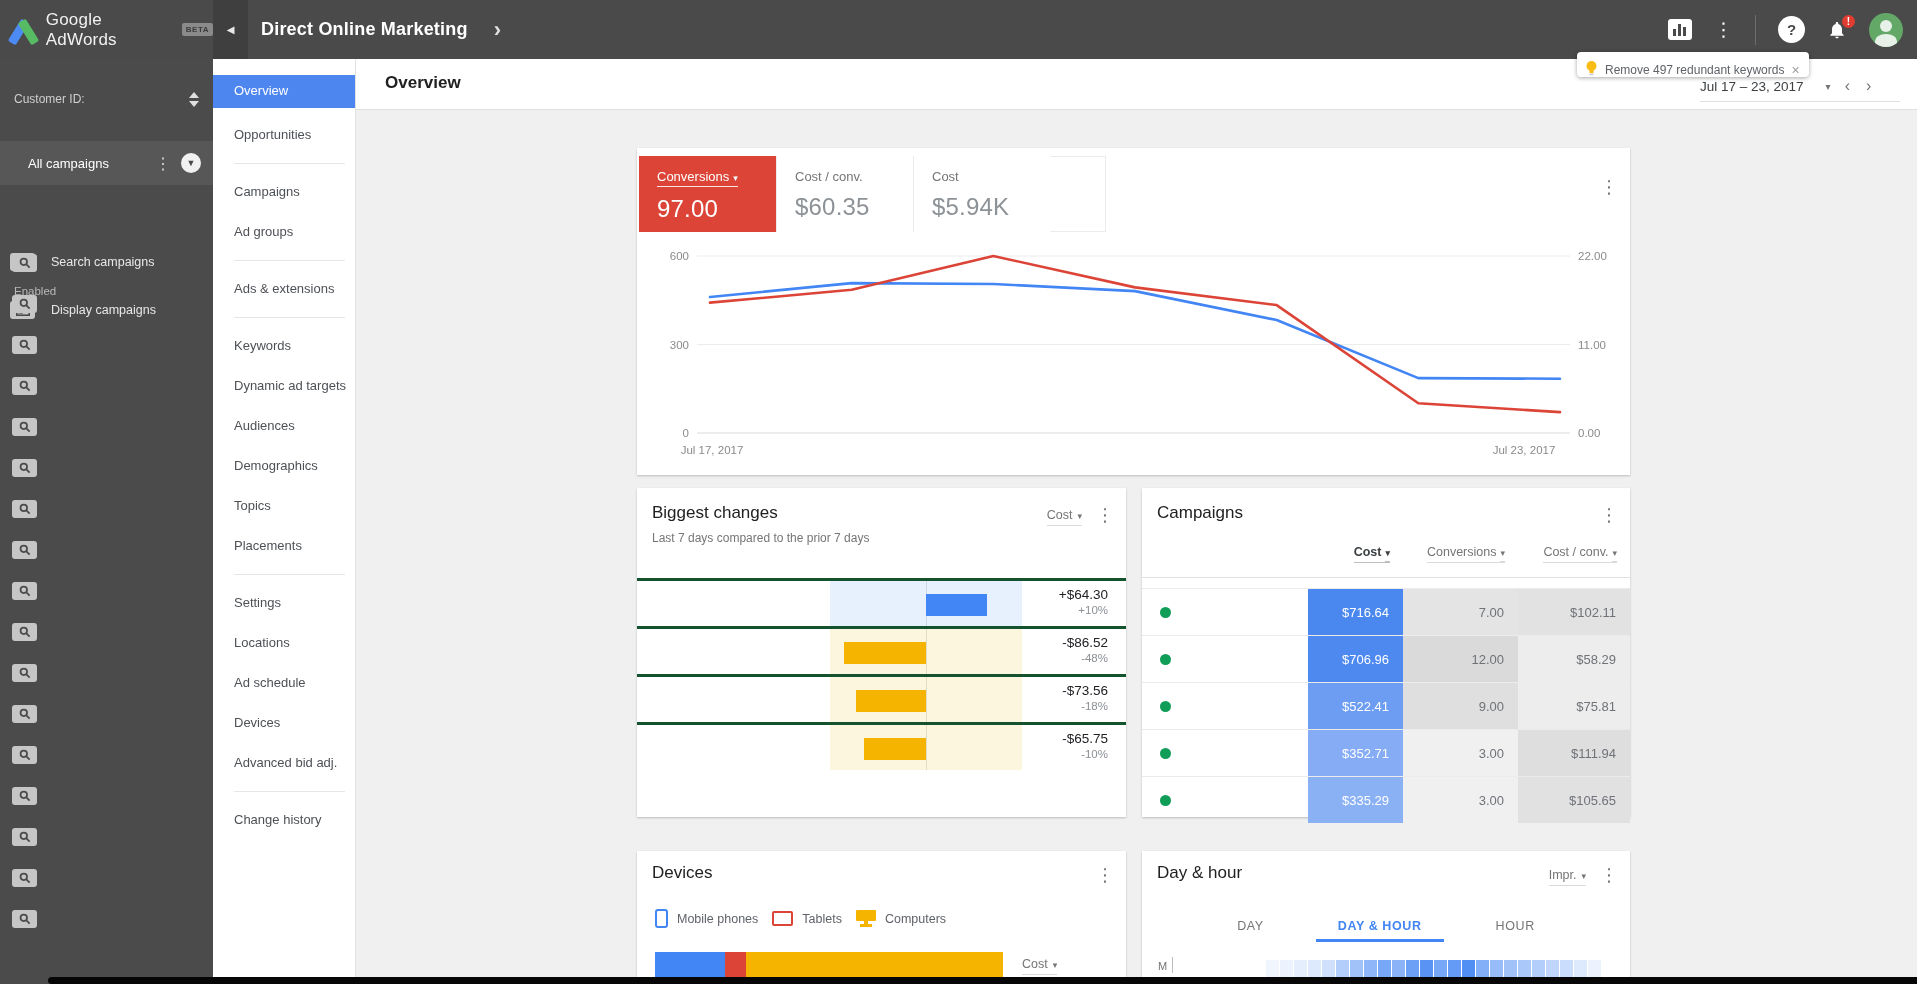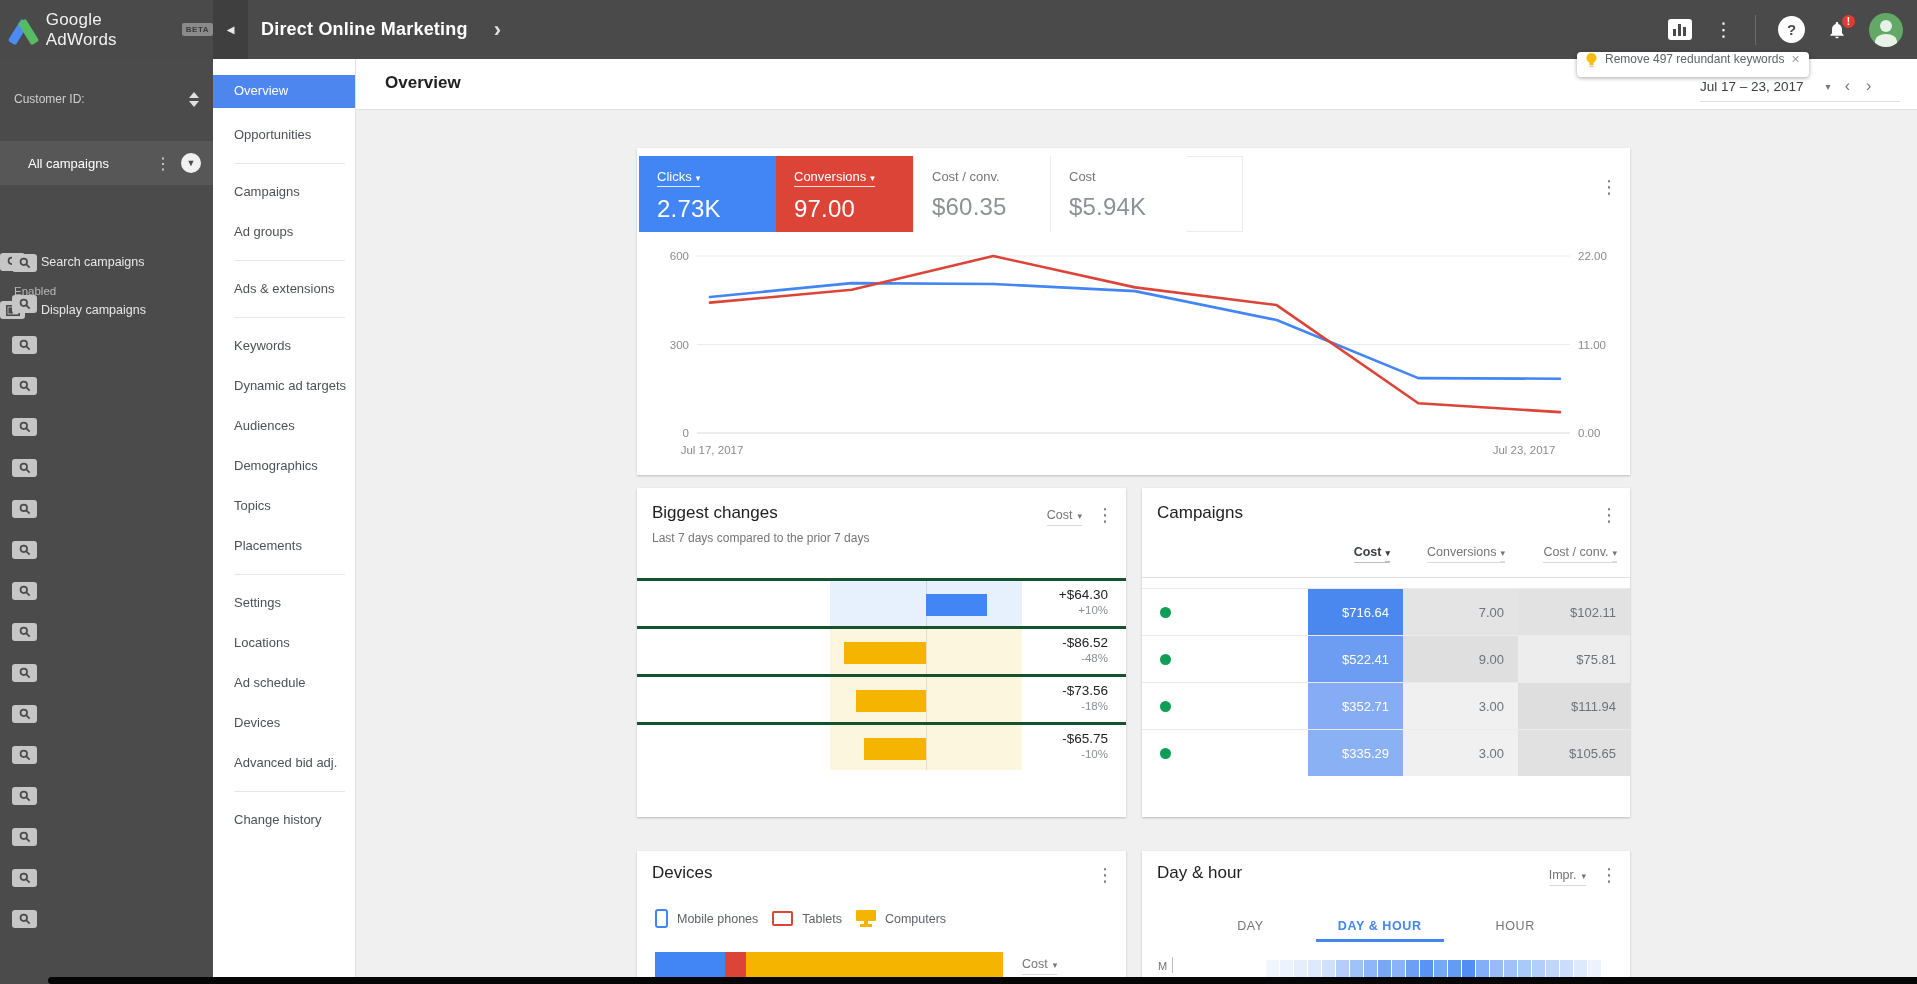--- a/index.html
+++ b/index.html
@@ -29,34 +29,34 @@
   .tb-sep { width:1px; height:30px; background:#6d6d6d; }
   .help-circle { width:27px; height:27px; border-radius:50%; background:#fff; color:#4a4a4a; font-weight:bold; font-size:15px; display:flex; align-items:center; justify-content:center; }
   .bell-wrap { position:relative; }
   .bell { width:20px; height:20px; }
   .bell-badge { position:absolute; top:-7px; right:-10px; width:17px; height:17px; background:#e03c31; border-radius:50%; color:#fff; font-size:10px; font-weight:bold; display:flex; align-items:center; justify-content:center; border:2px solid #4a4a4a; }
   .avatar { width:34px; height:34px; border-radius:50%; background:#63a867; position:relative; overflow:hidden; }
   .avatar .head { position:absolute; left:11px; top:7px; width:12px; height:12px; background:#e7f1e7; border-radius:50%; }
   .avatar .body { position:absolute; left:6px; top:21px; width:22px; height:14px; background:#e7f1e7; border-radius:50% 50% 0 0; }
 
   
-  .chip { position:absolute; left:1577px; top:52px; height:25px; background:#fff; border-radius:4px; box-shadow:0 1px 4px rgba(0,0,0,.35); display:flex; align-items:flex-start; padding:0 9px 0 8px; gap:7px; z-index:40; }
+  .chip { position:absolute; left:1577px; top:52px; height:25px; background:#fff; border-radius:4px; box-shadow:0 1px 4px rgba(0,0,0,.35); display:flex; align-items:flex-end; padding:0 9px 0 8px; gap:7px; z-index:40; }
   .chip-text { font-size:12px; color:#5f6368; white-space:nowrap; }
   .chip-close { font-size:14px; color:#9e9e9e; cursor:pointer; line-height:1; }
 
   
   .sidebar { position:absolute; left:0; top:59px; width:213px; height:925px; background:#4b4b4b; z-index:10; }
   .cust-row { position:absolute; left:0; top:20px; width:213px; height:40px; display:flex; align-items:center; padding:0 14px; color:#cfcfcf; font-size:12px; }
   .unfold { margin-left:auto; display:flex; flex-direction:column; gap:3px; cursor:pointer; }
   .unfold .t-up   { width:0; height:0; border-left:5px solid transparent; border-right:5px solid transparent; border-bottom:6px solid #e0e0e0; }
   .unfold .t-down { width:0; height:0; border-left:5px solid transparent; border-right:5px solid transparent; border-top:6px solid #e0e0e0; }
   .allcamp-row { position:absolute; left:0; top:82px; width:213px; height:44px; background:#575757; display:flex; align-items:center; padding:0 12px 0 28px; color:#fff; font-size:13px; }
   .allcamp-more { margin-left:auto; color:#d8d8d8; font-size:16px; cursor:pointer; padding:0 10px; }
   .allcamp-circle { width:20px; height:20px; background:#f1f1f1; border-radius:50%; display:flex; align-items:center; justify-content:center; color:#4a4a4a; font-size:9px; cursor:pointer; }
-  .camp-type { position:absolute; left:0; width:213px; height:34px; display:flex; align-items:center; padding-left:0; gap:16px; color:#e8e8e8; font-size:12.5px; cursor:pointer; }
+  .camp-type { position:absolute; left:0; width:213px; height:34px; display:flex; align-items:center; padding-left:10px; gap:16px; color:#e8e8e8; font-size:12.5px; cursor:pointer; }
   .badge { width:25px; height:18px; background:#c6c6c6; border-radius:3px; display:flex; align-items:center; justify-content:center; flex:none; }
   .enabled-label { position:absolute; left:14px; top:226px; color:#b9b9b9; font-size:11.5px; }
   .enabled-list .badge { position:absolute; left:12px; }
 
   
   .subnav { position:absolute; left:213px; top:59px; width:143px; height:925px; background:#fff; border-right:1px solid #e2e2e2; z-index:9; padding-top:16px; }
   .subnav-item { min-height:40px; display:flex; align-items:center; padding:0 8px 0 21px; font-size:13px; color:#4d5156; cursor:pointer; line-height:1.25; }
   .subnav-item.active { background:#4e86f0; color:#fff; min-height:33px; margin-bottom:7px; }
   .subnav-div { height:1px; background:#e6e6e6; margin:8px 10px 8px 21px; }
 
@@ -380,21 +380,20 @@
         <span class="date-nav">
           <span>‹</span>
           <span>›</span>
         </span>
       </div>
     </div>
   </div>
 
   <div class="card" id="card-overview">
     <div class="tile-strip" id="tile-strip">
-        <div class="tile" style="background: rgb(66, 133, 244); color: rgb(255, 255, 255);"><div class="t-label dd">Clicks<span class="t-caret">▾</span></div><div class="t-value">2.73K</div></div>
         <div class="tile" style="background: rgb(219, 68, 55); color: rgb(255, 255, 255);"><div class="t-label dd">Conversions<span class="t-caret">▾</span></div><div class="t-value">97.00</div></div>
         <div class="tile plain"><div class="t-label">Cost / conv.</div><div class="t-value">$60.35</div></div>
         <div class="tile plain"><div class="t-label">Cost</div><div class="t-value">$5.94K</div></div>
         <div class="tile-empty"></div>
       </div>
     <div class="card-menu" style="top:30px">⋮</div>
     <svg id="overview-chart" width="993" height="243">
       <g id="grid">
           <line x1="60" x2="933" y1="201" y2="201" stroke="#dadada"></line>
           <line x1="60" x2="933" y1="112.5" y2="112.5" stroke="#ececec"></line>
@@ -482,20 +481,28 @@
         </div>
       </div>
     <div class="cp-rows" id="cp-rows">
         <div class="cp-row">
           <div class="cp-name">
             <span class="cp-dot"></span>
           </div>
           <div class="cp-cell cp-cost" style="background: rgb(74, 135, 238);">$716.64</div>
           <div class="cp-cell cp-conv" style="background: rgb(228, 228, 228);">7.00</div>
           <div class="cp-cell cp-cpc" style="background: rgb(226, 226, 226);">$102.11</div>
+        </div>
+        <div class="cp-row">
+          <div class="cp-name">
+            <span class="cp-dot"></span>
+          </div>
+          <div class="cp-cell cp-cost" style="background: rgb(77, 137, 239);">$706.96</div>
+          <div class="cp-cell cp-conv" style="background: rgb(218, 218, 218);">12.00</div>
+          <div class="cp-cell cp-cpc" style="background: rgb(237, 237, 237);">$58.29</div>
         </div>
         <div class="cp-row">
           <div class="cp-name">
             <span class="cp-dot"></span>
           </div>
           <div class="cp-cell cp-cost" style="background: rgb(109, 157, 242);">$522.41</div>
           <div class="cp-cell cp-conv" style="background: rgb(223, 223, 223);">9.00</div>
           <div class="cp-cell cp-cpc" style="background: rgb(237, 237, 237);">$75.81</div>
         </div>
         <div class="cp-row">

